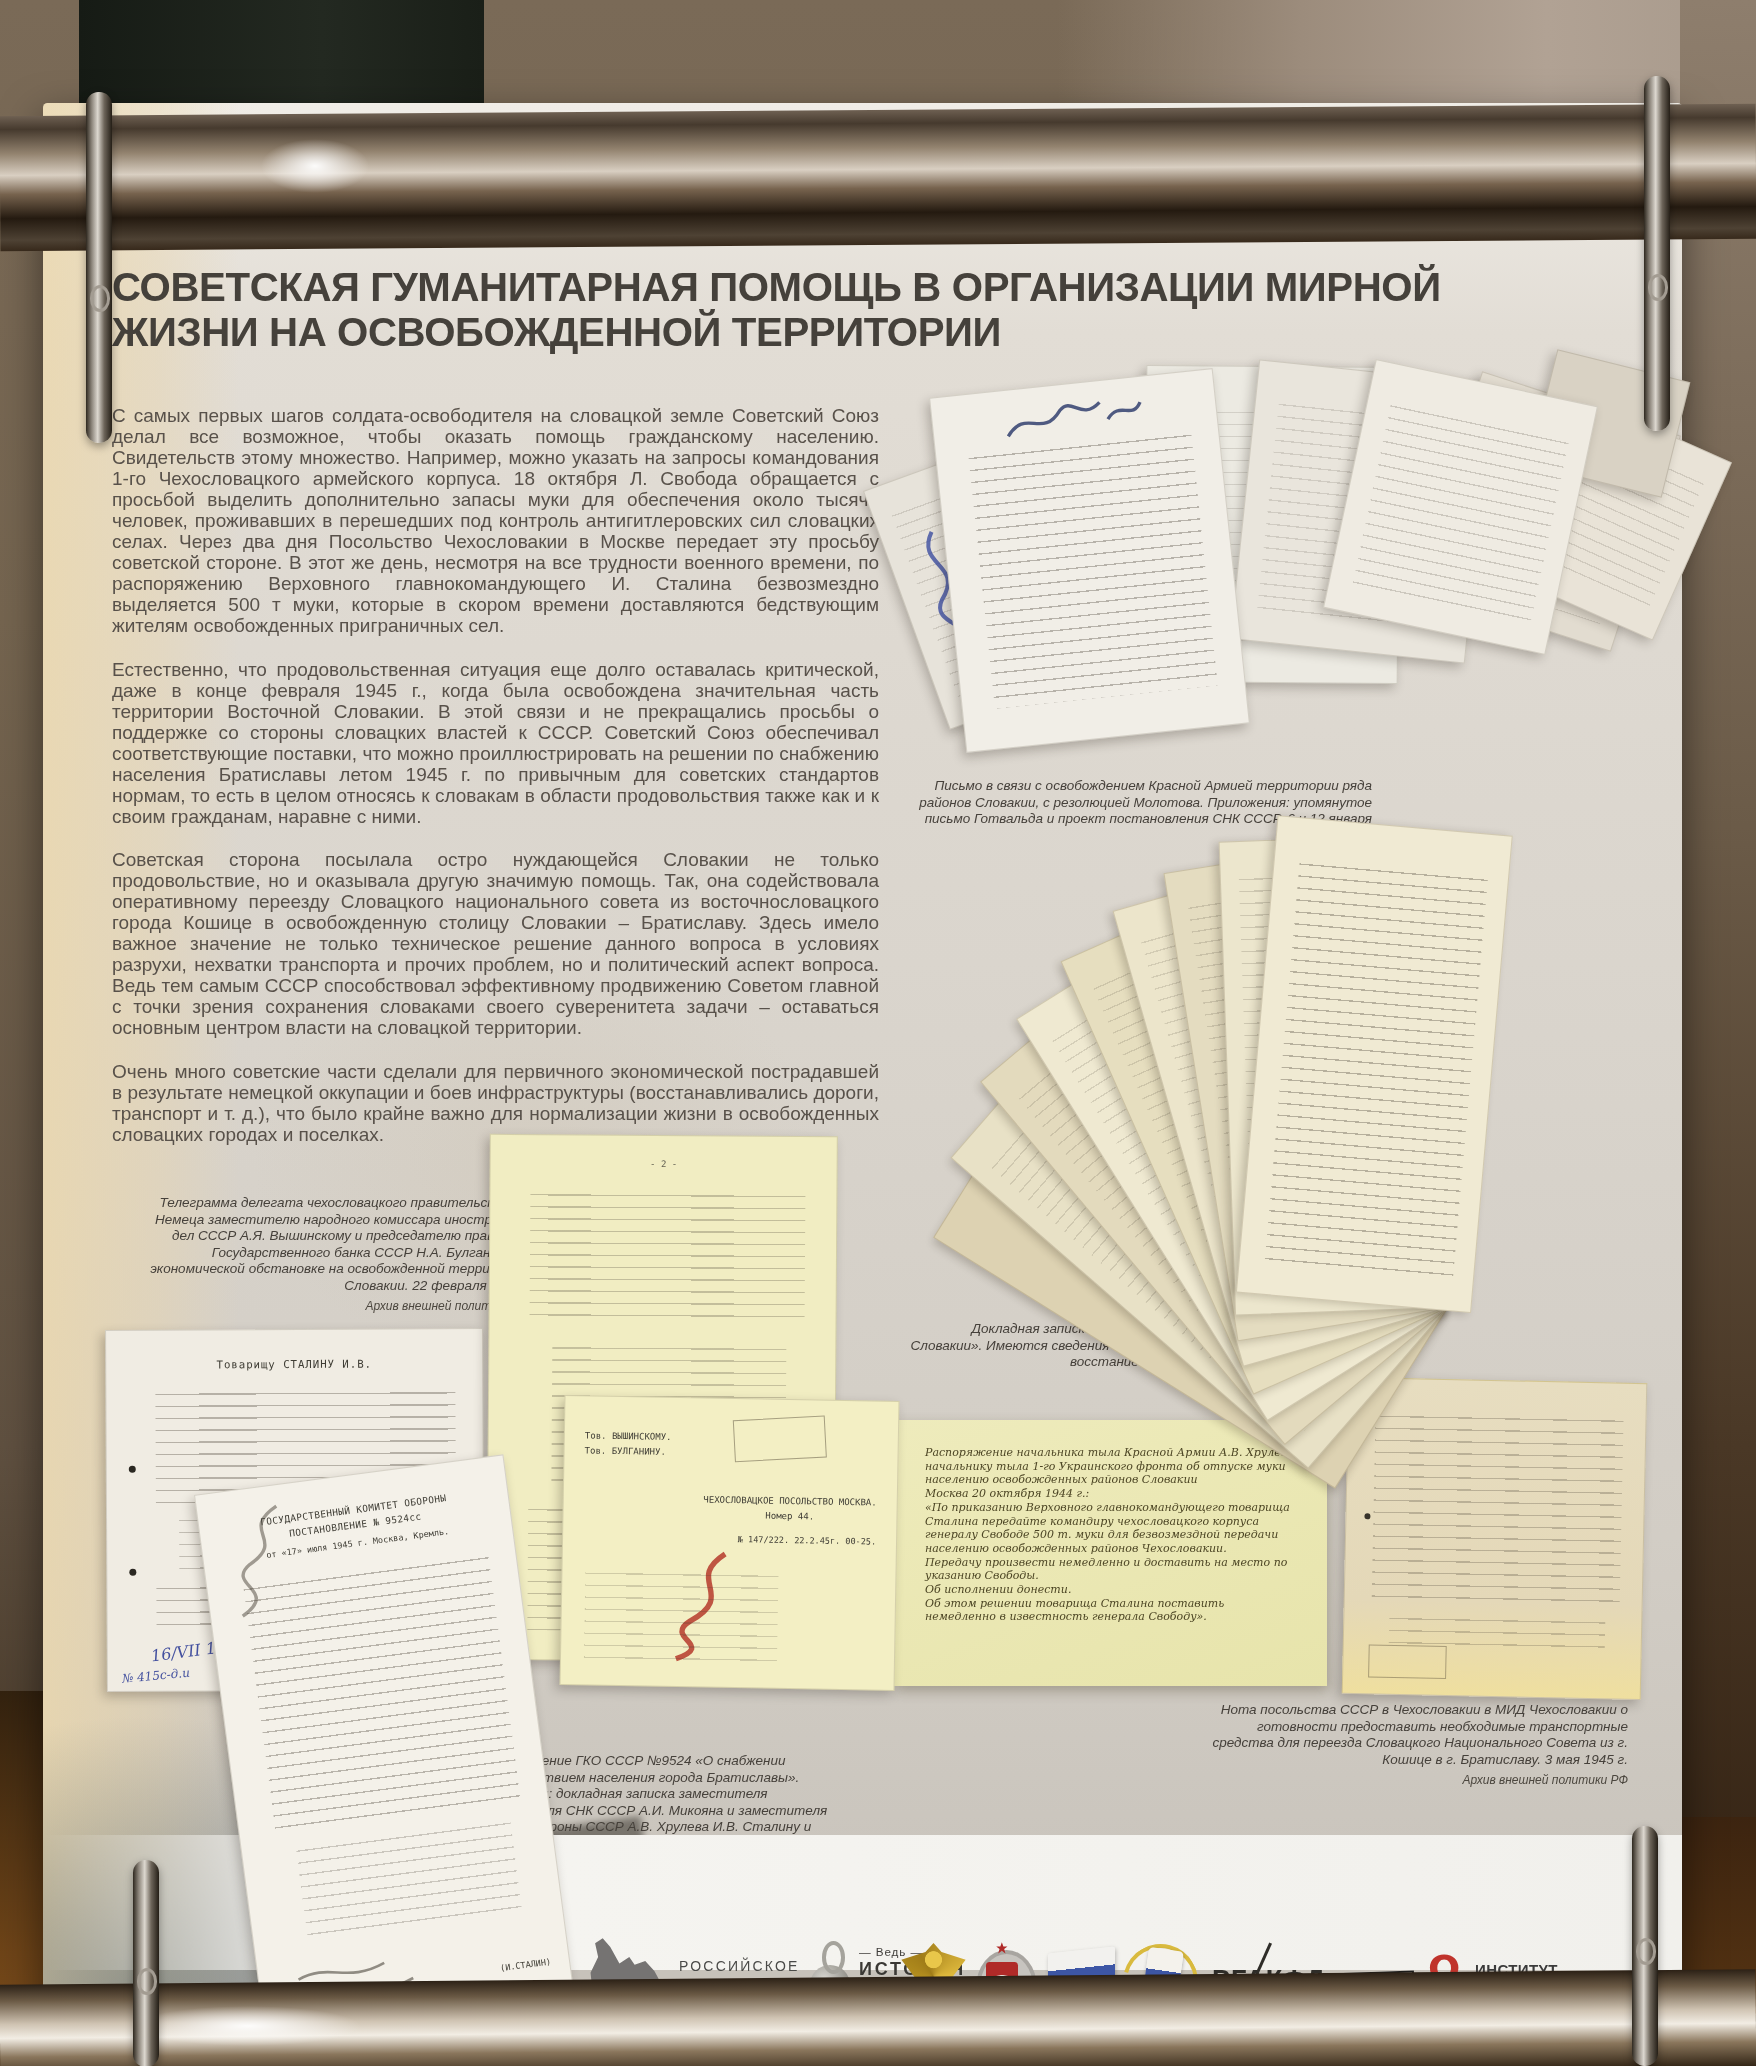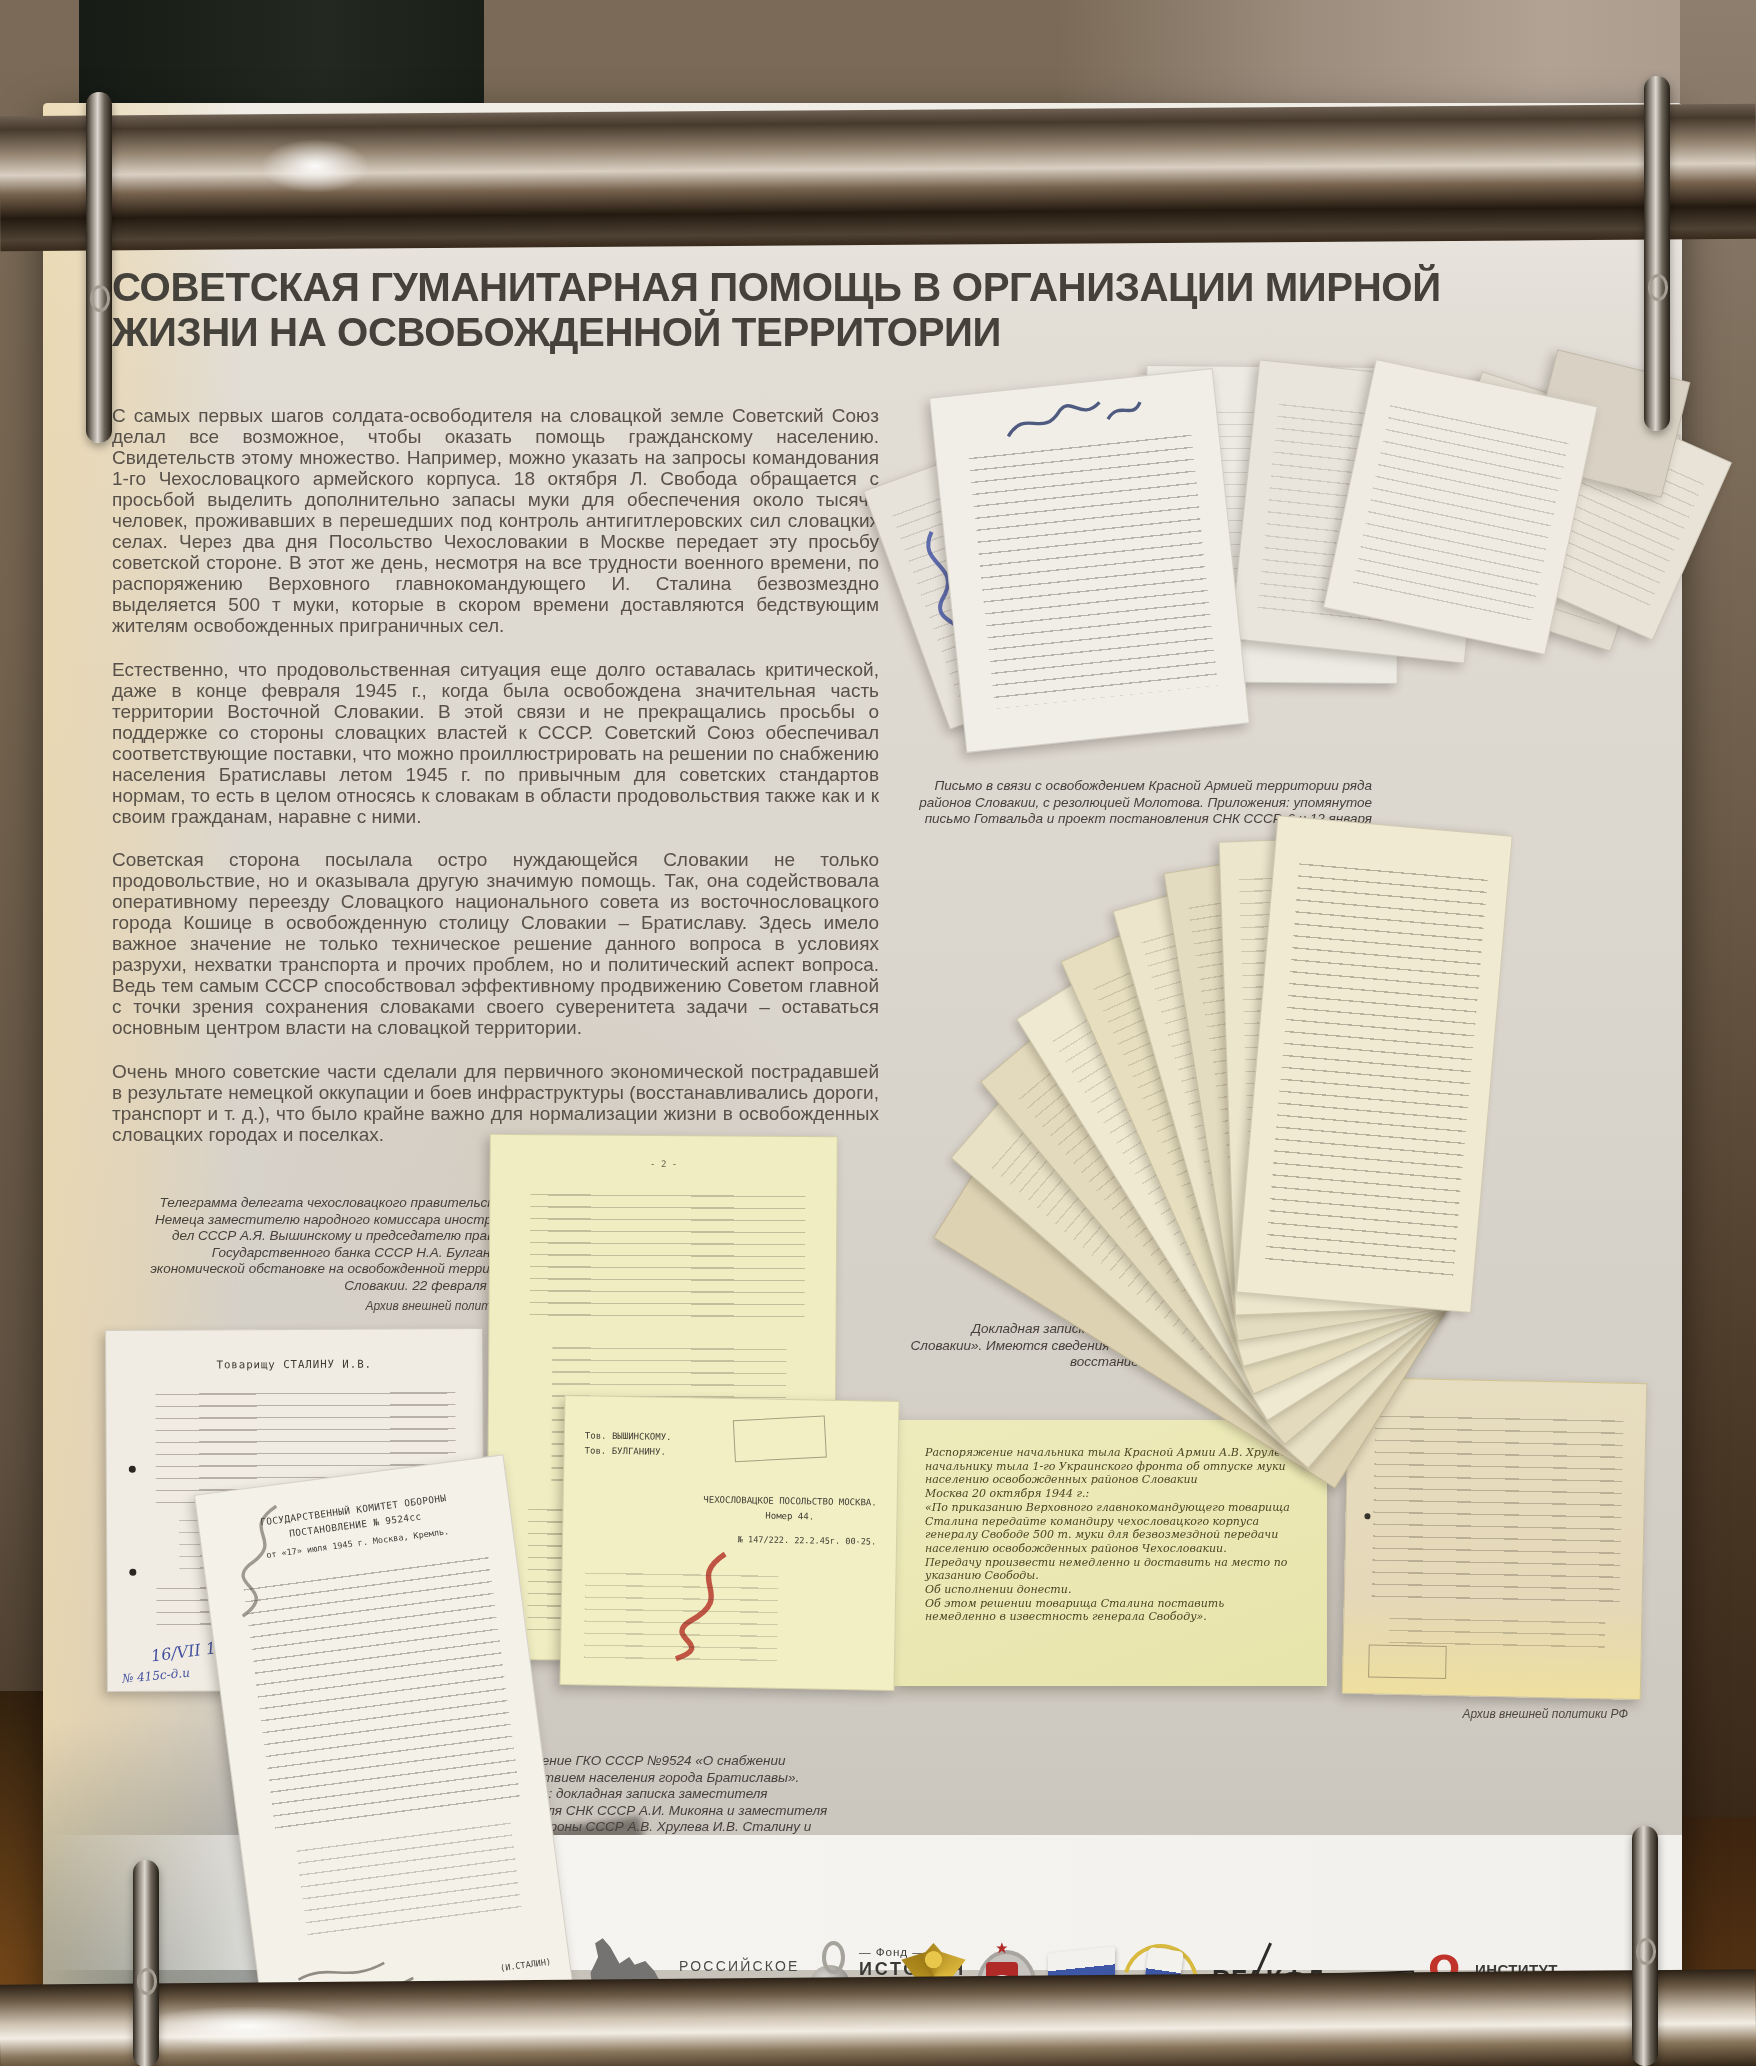--- a/index.html
+++ b/index.html
@@ -290,40 +290,41 @@
 
 
     <div class="paper" style="left:1302px;top:1277px;width:297px;height:315px;transform:rotate(1.2deg);background:linear-gradient(180deg,#e7ddc0 0%,#e4d8b8 70%,#efdf9f 100%);">
       <div class="tx" style="left:27px;top:31.5px;right:22.5px;height:189px;opacity:.8;"></div>
       <div class="tx" style="left:45px;top:234px;right:36px;height:40px;opacity:.7;"></div>
       <div style="position:absolute;left:25px;bottom:15.7px;width:76px;height:31.5px;border:1.3px solid rgba(90,80,60,.45);"></div>
       <div style="position:absolute;left:18px;top:135px;width:6.3px;height:6.3px;border-radius:50%;background:#37332a;"></div>
     </div>
 
     <div class="caption cap-right cap-nota">
+      <span>Нота посольства СССР в Чехословакии в МИД Чехословакии о готовности предоставить необходимые транспортные средства для переезда Словацкого Национального Совета из г. Кошице в г. Братиславу. 3 мая 1945 г.</span>
       <span class="src">Архив внешней политики РФ</span>
     </div>
 
     <div class="footer-band">
 
       <div class="logo" style="left:540px;top:101px;">
         <div class="statue">
           <div class="fig"></div>
             <div class="base"></div>
         </div>
       </div>
       <div class="logo rio-text preline" style="left:636px;top:121px;">РОССИЙСКОЕ
 ИСТОРИЧЕСКОЕ
 ОБЩЕСТВО</div>
 
       <div class="logo" style="left:767px;top:130px;">
           <div class="medal"></div>
         </div>
       <div class="logo" style="left:816px;top:110px;">
-        <div class="fond-top">— Фонд —</div>
+        <div class="fond-top">— Ведь —</div>
         <div class="fond-big">ИСТОРИЯ</div>
         <div class="fond-big" style="border-bottom:1.8px solid #3b3935;padding-bottom:2.7px;">ОТЕЧЕСТВА</div>
       </div>
 
       <div class="logo" style="left:857px;top:108px;">
           <div class="eagle"></div>
         </div>
 
       <div class="logo" style="left:933px;top:115px;">
         <div class="wreath">

